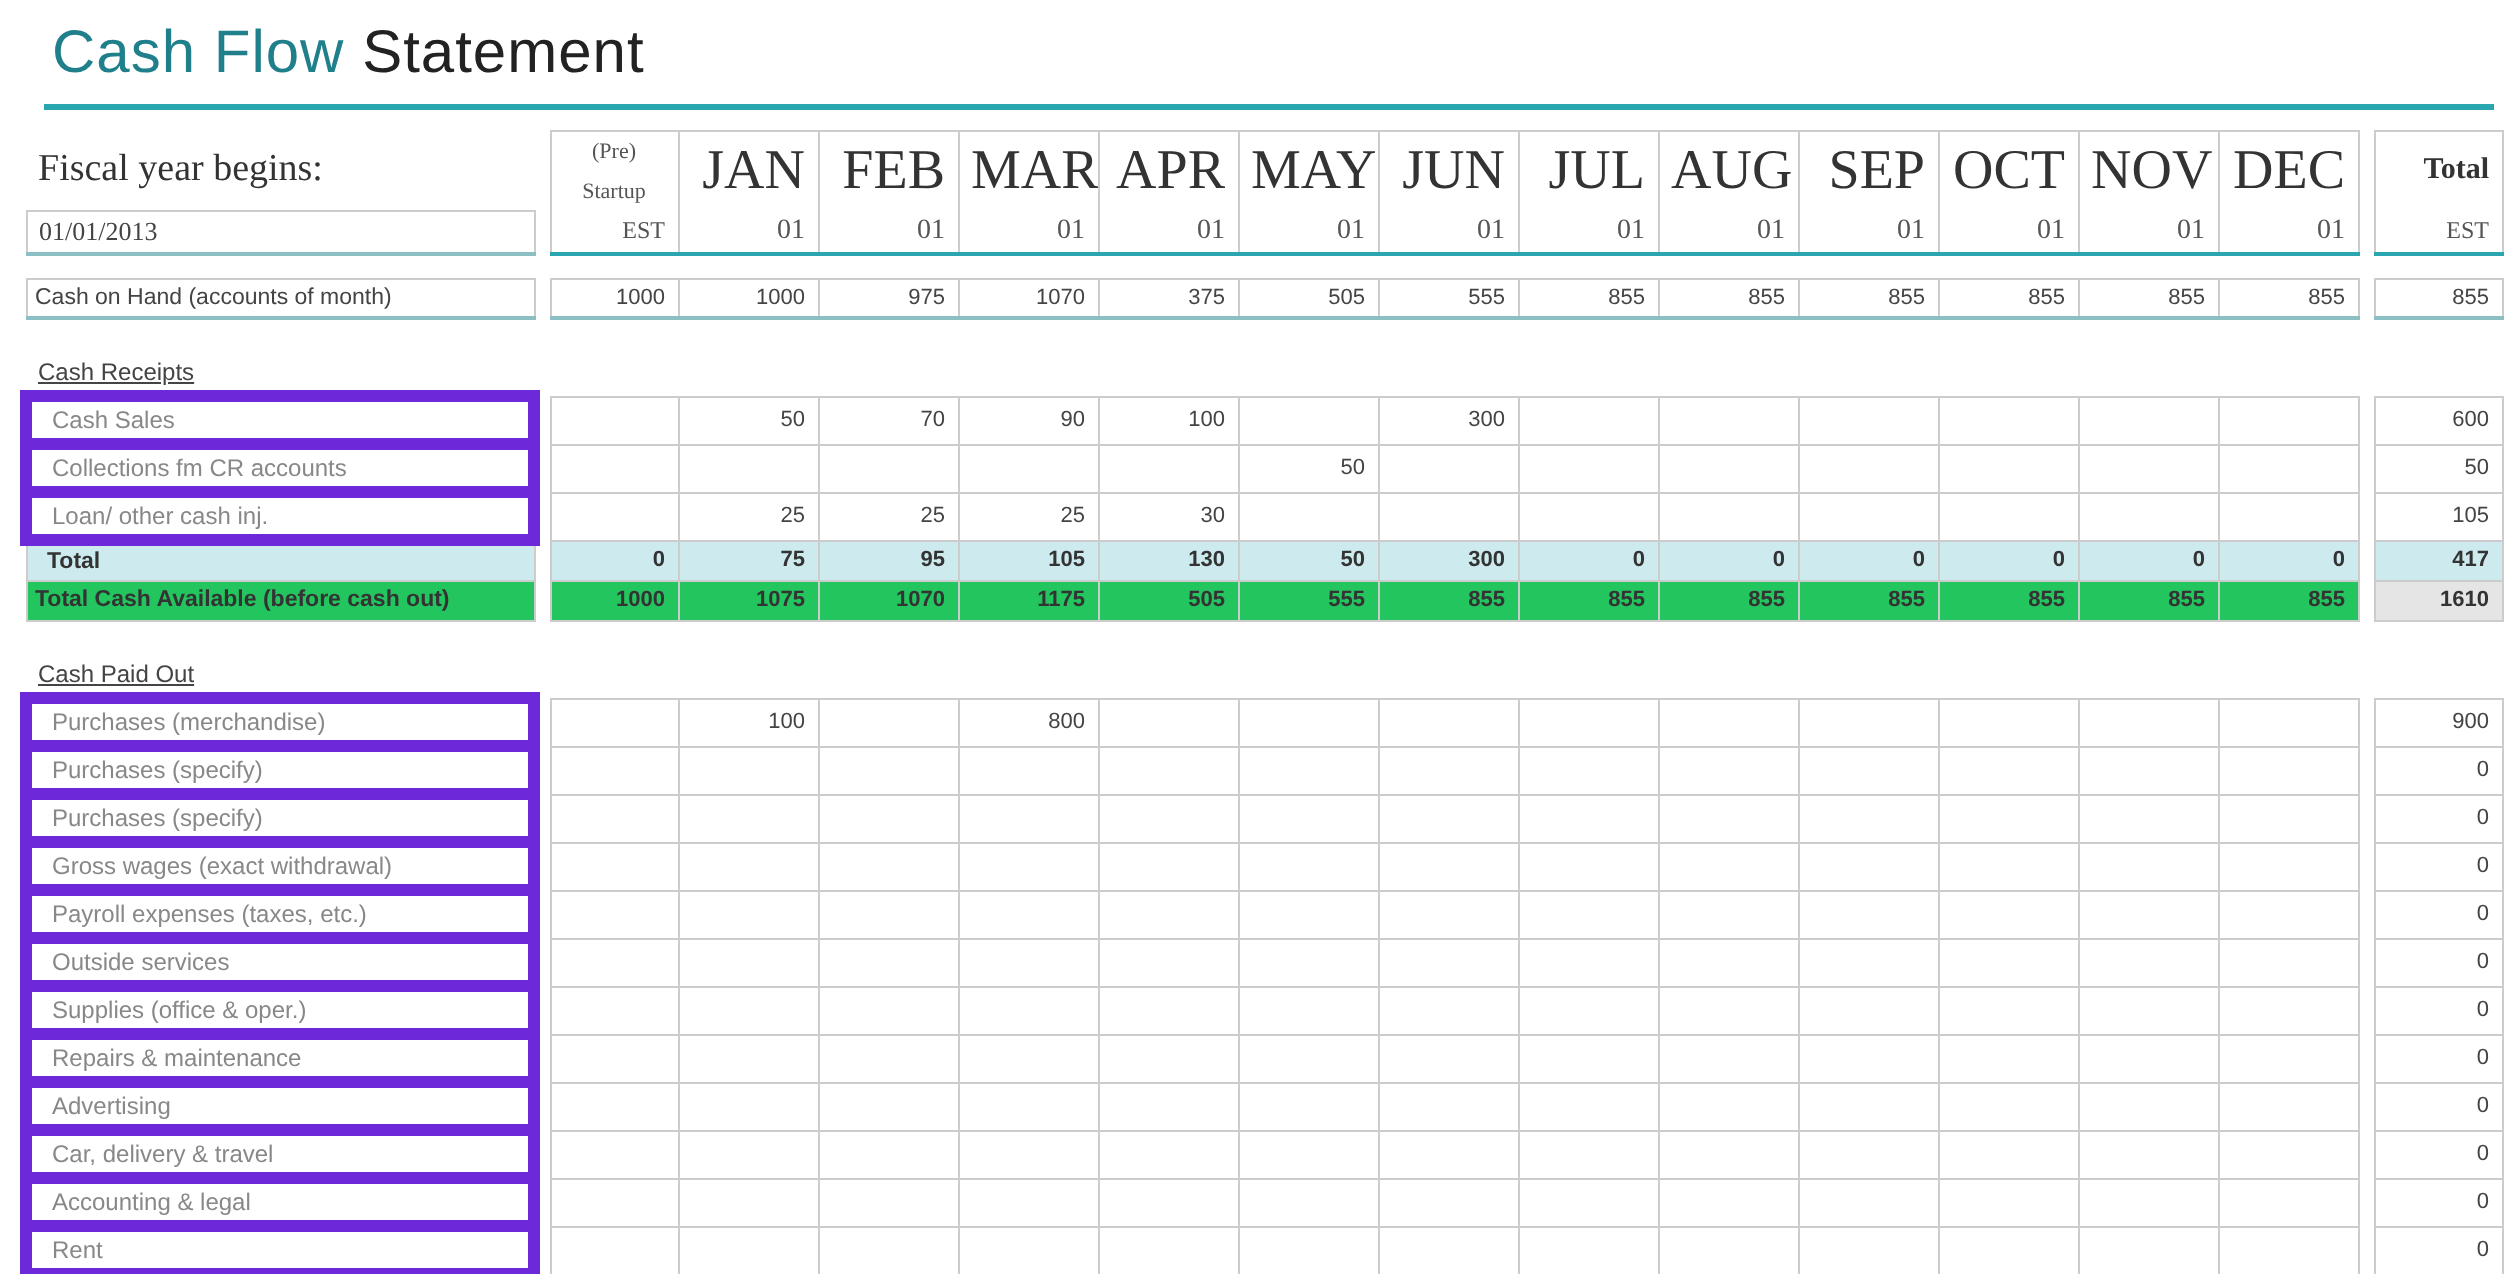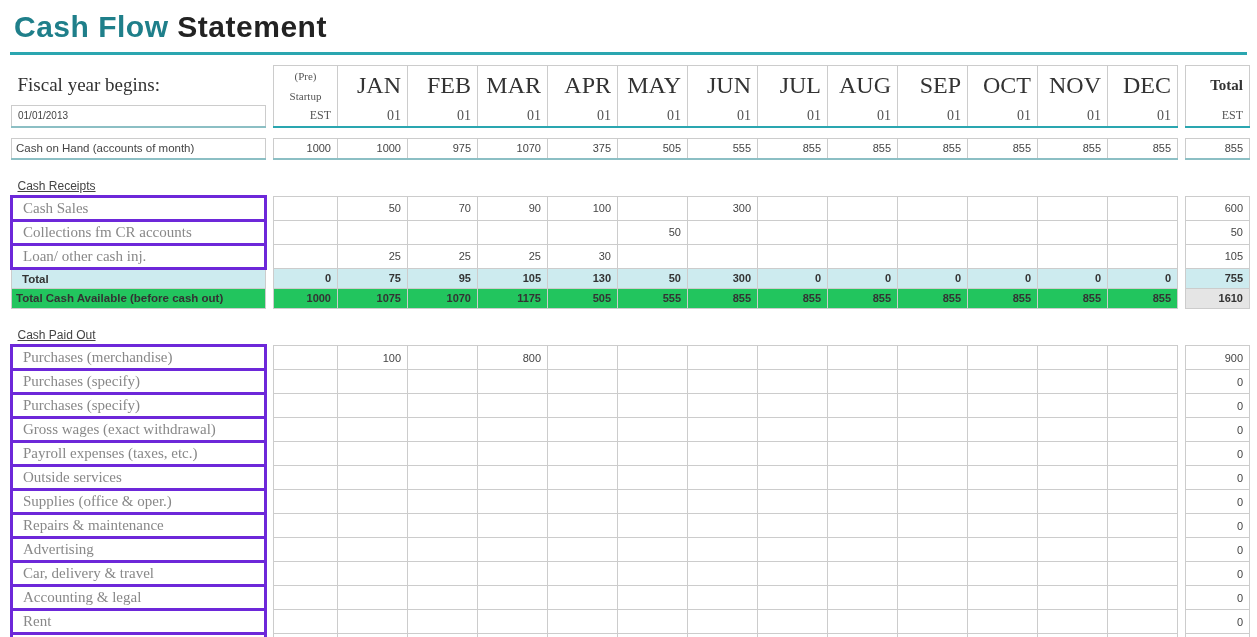--- a/index.html
+++ b/index.html
@@ -6,25 +6,26 @@
   body {
     margin: 0;
     padding: 6px 10px;
     font-family: Verdana, Geneva, sans-serif;
     background: #fff;
     color: #333;
     width: 1257px;
   }
   .title {
     font-size: 30px;
-    font-weight: bold;
+    font-weight: normal;
     letter-spacing: 0.5px;
     padding: 4px 0 8px 4px;
     border-bottom: 3px solid #2aa6b0;
     margin-bottom: 10px;
+    margin-left: 12px;
   }
   .title .t1 { color: #1f7f8a; }
   .title .t2 { color: #222; }
   table {
     border-collapse: collapse;
     width: 100%;
     table-layout: fixed;
   }
   th, td {
     font-size: 12px;
@@ -39,22 +40,22 @@
   col.est { width: 64px; }
   col.mon { width: 70px; }
   col.tot { width: 64px; }
 
   .fy-label {
     font-family: Georgia, 'Times New Roman', serif;
     font-size: 19px;
     color: #333;
   }
   .fy-date {
-    font-family: Liberation Sans, sans-serif;
-    font-size: 10px;
+    font-family: Liberation Serif, serif;
+    font-size: 13px;
     color: #444;
     border-bottom: 2px solid #8cbfc4;
     border-top: 1px solid #ccc;
     border-left: 1px solid #ccc;
     border-right: 1px solid #ccc;
   }
   .hdr-est-top {
     font-family: Georgia, serif;
     font-size: 11px;
     color: #555;
@@ -67,21 +68,21 @@
     font-family: Georgia, serif;
     font-size: 12px;
     color: #555;
     text-align: right;
     border-bottom: 2px solid #2aa6b0;
     border-left: 1px solid #ccc;
     border-right: 1px solid #ccc;
   }
   .hdr-mon-top {
     font-family: Georgia, serif;
-    font-size: 24px;
+    font-size: 28px;
     color: #333;
     text-align: right;
     border-top: 1px solid #ccc;
     border-right: 1px solid #ccc;
   }
   .hdr-mon-bot {
     font-family: Georgia, serif;
     font-size: 14px;
     color: #555;
     text-align: right;
@@ -112,24 +113,24 @@
   .section-head td {
     font-family: Liberation Sans, sans-serif;
     font-size: 12px;
     color: #444;
     font-weight: normal;
     text-decoration: underline;
     border-bottom: 1px solid #ccc;
     padding-top: 8px;
   }
   .row-label {
-    font-family: Liberation Serif, serif;
-    font-size: 15px;
+    font-family: Liberation Sans, sans-serif;
+    font-size: 12px;
     color: #888;
-    border: 3px solid #6d28d9;
+    border: 6px solid #6d28d9;
     padding-left: 10px;
   }
   .row-label-strong {
     font-family: Verdana, sans-serif;
     font-size: 11.5px;
     color: #444;
     border: 1px solid #ccc;
     padding-left: 4px;
   }
   .cell {
@@ -327,21 +328,21 @@
     <td class="cell">130</td>
     <td class="cell">50</td>
     <td class="cell">300</td>
     <td class="cell">0</td>
     <td class="cell">0</td>
     <td class="cell">0</td>
     <td class="cell">0</td>
     <td class="cell">0</td>
     <td class="cell">0</td>
     <td></td>
-    <td class="cell">755</td>
+    <td class="cell">417</td>
   </tr>
   <tr class="total-main">
     <td class="row-label-strong">Total Cash Available (before cash out)</td>
     <td></td>
     <td class="cell">1000</td>
     <td class="cell">1075</td>
     <td class="cell">1070</td>
     <td class="cell">1175</td>
     <td class="cell">505</td>
     <td class="cell">555</td>

